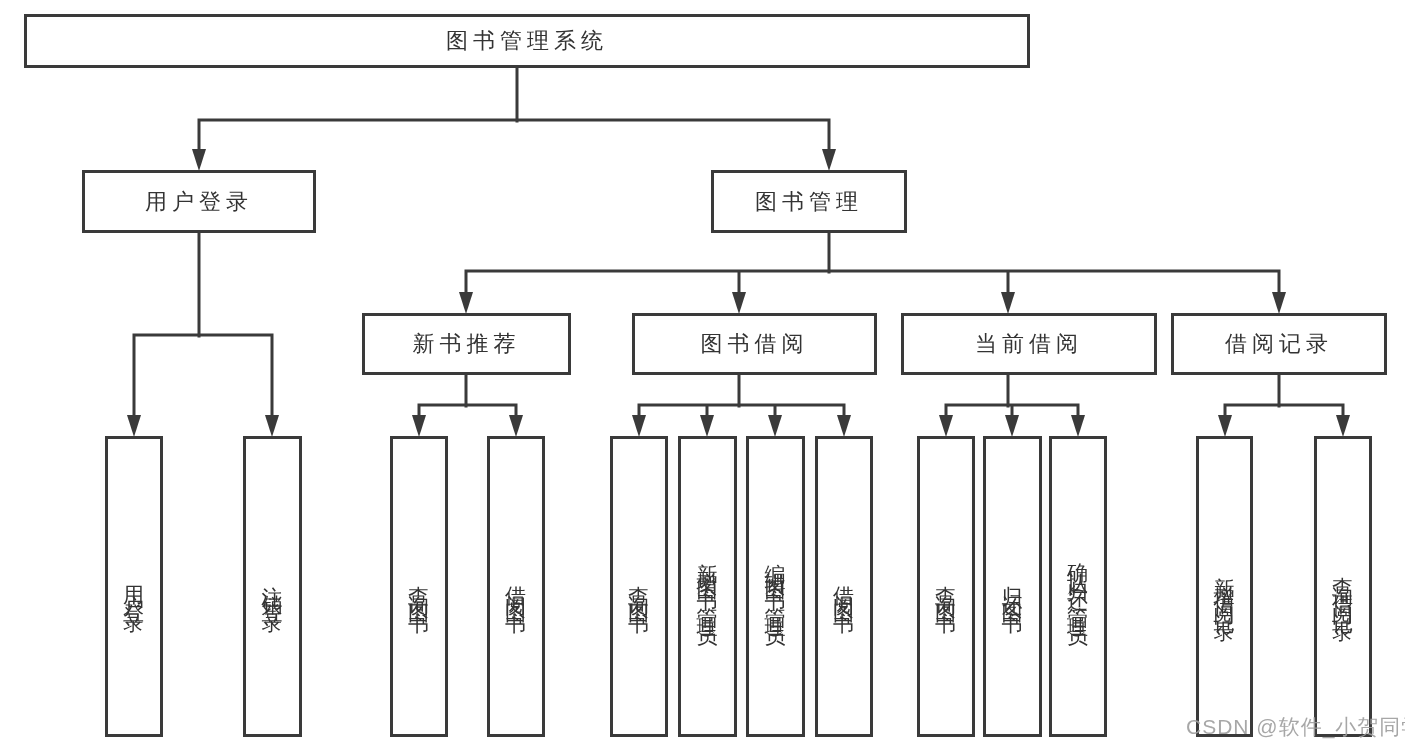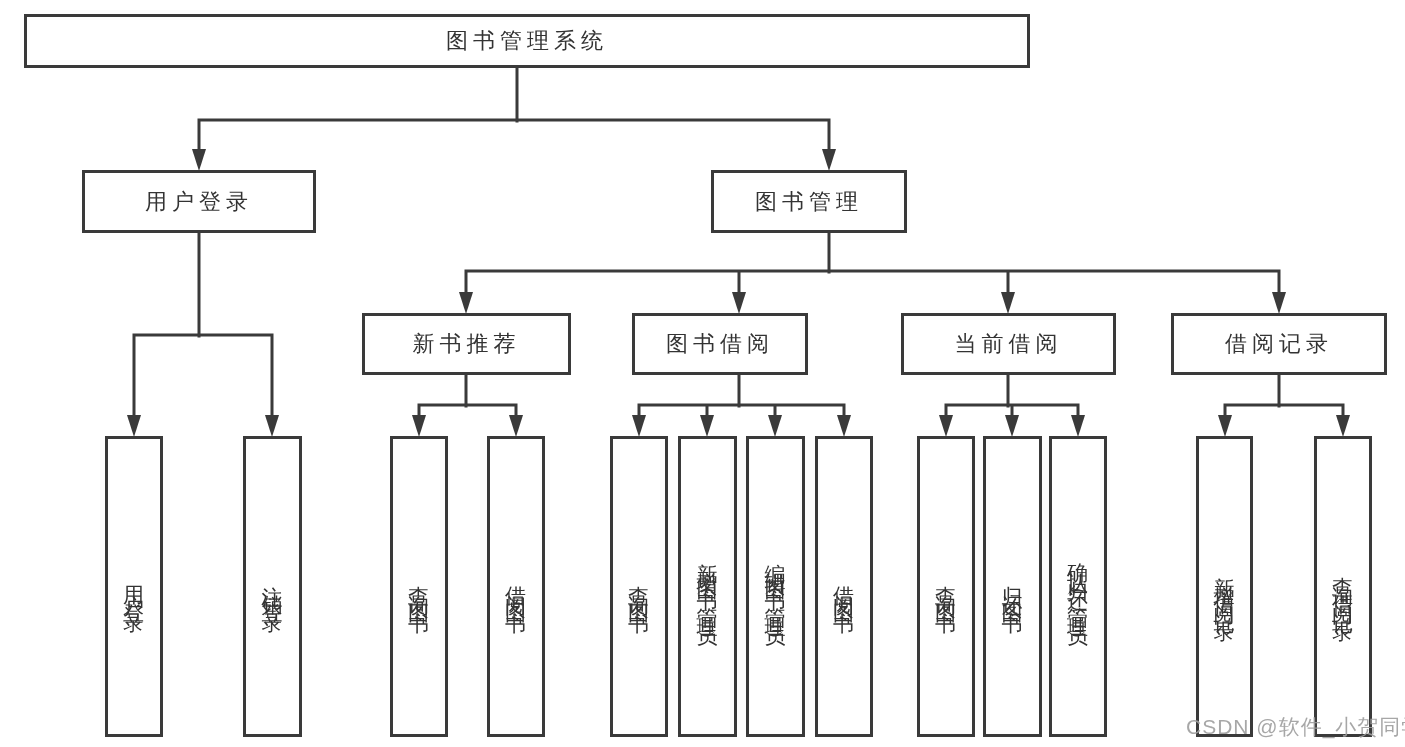--- a/index.html
+++ b/index.html
@@ -76,22 +76,22 @@
       <polygon points="1336,415 1350,415 1343,437"></polygon>
     </g>
   </svg>
 
   <div class="box hbox" style="left:24px;top:14px;width:1006px;height:54px">图书管理系统</div>
 
   <div class="box hbox" style="left:82px;top:170px;width:234px;height:63px">用户登录</div>
   <div class="box hbox" style="left:711px;top:170px;width:196px;height:63px">图书管理</div>
 
   <div class="box hbox" style="left:362px;top:313px;width:209px;height:62px">新书推荐</div>
-  <div class="box hbox" style="left:632px;top:313px;width:176px;height:62px">图书借阅</div>
-  <div class="box hbox" style="left:901px;top:313px;width:215px;height:62px">当前借阅</div>
+  <div class="box hbox" style="left:632px;top:313px;width:245px;height:62px">图书借阅</div>
+  <div class="box hbox" style="left:901px;top:313px;width:256px;height:62px">当前借阅</div>
   <div class="box hbox" style="left:1171px;top:313px;width:216px;height:62px">借阅记录</div>
 
   <div class="box vbox" style="left:105px;top:436px;width:58px;height:301px">用户登录</div>
   <div class="box vbox" style="left:243px;top:436px;width:59px;height:301px">注销登录</div>
 
   <div class="box vbox" style="left:390px;top:436px;width:58px;height:301px">查询图书</div>
   <div class="box vbox" style="left:487px;top:436px;width:58px;height:301px">借阅图书</div>
 
   <div class="box vbox" style="left:610px;top:436px;width:58px;height:301px">查询图书</div>
   <div class="box vbox" style="left:678px;top:436px;width:59px;height:301px">新增图书（管理员）</div>

